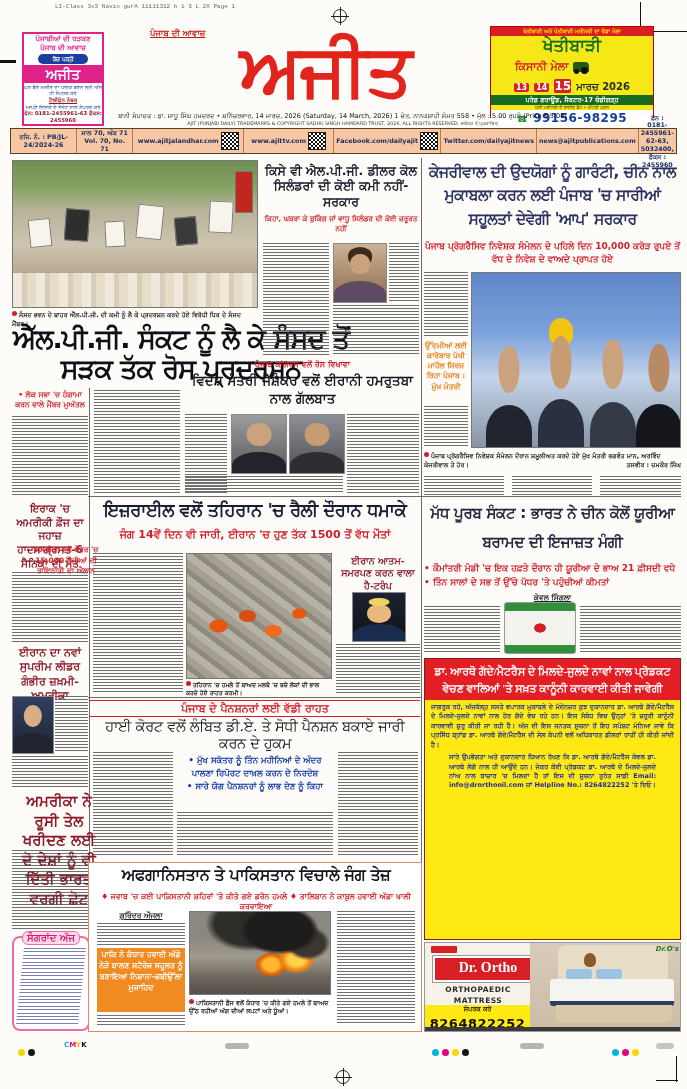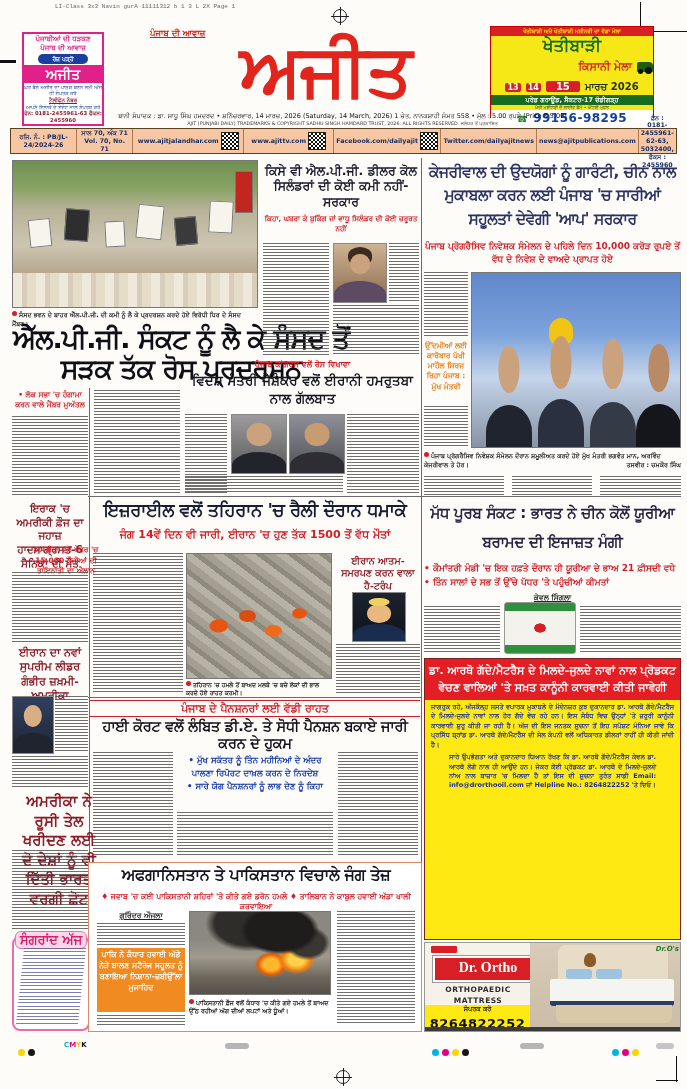--- a/index.html
+++ b/index.html
@@ -50,28 +50,28 @@
     <div style="font-size:5px;color:#1a3f9e;text-align:center;line-height:1.25;">ਆਪਣੇ ਇਲਾਕੇ ਦੇ ਏਜੰਟ ਨਾਲ ਸੰਪਰਕ ਕਰੋ</div>
     <div style="font-size:5.3px;font-weight:bold;color:#8c1a28;text-align:center;">ਫੋਨ: 0181-2455961-63  ਫੈਕਸ: 2455960</div>
   </div>
 
   <div class="abs" style="left:150px;top:28px;width:130px;font-size:8.5px;font-weight:800;color:#c2221c;text-decoration:underline;">ਪੰਜਾਬ ਦੀ ਆਵਾਜ਼</div>
   <div class="abs" style="left:130px;top:30px;width:390px;text-align:center;font-size:72px;font-weight:900;color:#e2251c;line-height:80px;letter-spacing:-2px;">ਅਜੀਤ</div>
 
   <div class="abs" style="left:490px;top:26px;width:164px;height:92px;border:1.5px solid #c00000;box-sizing:border-box;background:#f5e816;">
     <div style="background:#d81f26;color:#ffe400;font-size:5.5px;font-weight:bold;text-align:center;line-height:9px;height:9px;">ਖੇਤੀਬਾੜੀ ਅਤੇ ਖੇਤੀਬਾੜੀ ਮਸ਼ੀਨਰੀ ਦਾ ਵੱਡਾ ਮੇਲਾ</div>
     <div style="font-size:17px;font-weight:900;color:#156b1f;text-align:center;line-height:1.1;">ਖੇਤੀਬਾੜੀ</div>
-    <div style="text-align:right;">
+    <div style="text-align:left;padding-left:24px;">
       <span style="font-size:11px;font-weight:900;color:#d81f26;">ਕਿਸਾਨੀ ਮੇਲਾ</span>
       <span style="display:inline-block;width:16px;height:10px;background:#1e5c14;border-radius:2px 4px 1px 1px;position:relative;vertical-align:-2px;"><span style="position:absolute;left:1px;bottom:-2px;width:5px;height:5px;background:#111;border-radius:50%;"></span><span style="position:absolute;right:1px;bottom:-2px;width:7px;height:7px;background:#111;border-radius:50%;"></span></span>
     </div>
     <div style="text-align:center;margin-top:1px;">
       <span style="background:#d81f26;color:#fff;font-size:8px;font-weight:800;padding:0 2px;border-radius:2px;">13</span>
       <span style="background:#d81f26;color:#fff;font-size:8px;font-weight:800;padding:0 2px;border-radius:2px;">14</span>
-      <span style="background:#d81f26;color:#fff;font-size:10px;font-weight:800;padding:0 10px;border-radius:2px;">15</span>
+      <span style="background:#d81f26;color:#fff;font-size:12px;font-weight:800;padding:0 0;border-radius:2px;">15</span>
       <span style="font-size:10px;font-weight:900;color:#23321c;">ਮਾਰਚ 2026</span>
     </div>
     <div style="background:#156b1f;color:#fff;font-size:6.5px;font-weight:bold;text-align:center;line-height:10px;height:10px;margin-top:1px;">ਪਰੇਡ ਗਰਾਊਂਡ, ਸੈਕਟਰ-17 ਚੰਡੀਗੜ੍ਹ</div>
     <div style="font-size:4.5px;color:#333;text-align:center;">ਖੇਤੀ ਮਸ਼ੀਨਰੀ ਦੇ ਲਾਈਵ ਡੈਮੋ • ਐਂਟਰੀ ਮੁਫ਼ਤ</div>
     <div style="background:#fff;text-align:center;line-height:13px;height:13px;">
       <span style="color:#1f8a2f;font-size:9px;">☎</span>
       <span style="font-size:12px;font-weight:900;color:#1340a0;letter-spacing:.5px;">99156-98295</span>
     </div>
   </div>
 
@@ -185,21 +185,21 @@
   <div class="abs mhead" style="left:12px;top:646px;width:76px;font-size:11px;">ਈਰਾਨ ਦਾ ਨਵਾਂ ਸੁਪਰੀਮ ਲੀਡਰ ਗੰਭੀਰ ਜ਼ਖ਼ਮੀ-ਅਮਰੀਕਾ</div>
   <div class="shot" style="left:12px;top:696px;width:40px;height:56px;background:linear-gradient(#31405e,#1d2536),repeating-linear-gradient(180deg,#b03030 0 2px,#e8e4da 2px 4px);background-blend-mode:normal;">
     <div class="face" style="background:#d8ae85;"></div>
       <div class="torso" style="background:#20242e;"></div>
   </div>
   <div class="abs ft" style="left:55px;top:696px;width:33px;height:56px;"></div>
   <div class="abs ft" style="left:12px;top:756px;width:76px;height:32px;"></div>
   <div class="abs mhead" style="left:21px;top:792px;width:76px;font-size:15px;">ਅਮਰੀਕਾ ਨੇ ਰੂਸੀ ਤੇਲ ਖਰੀਦਣ ਲਈ ਦੋ ਦੇਸ਼ਾਂ ਨੂੰ ਵੀ ਦਿੱਤੀ ਭਾਰਤ ਵਰਗੀ ਛੋਟ</div>
   <div class="abs ft" style="left:12px;top:850px;width:76px;height:80px;"></div>
   <div class="abs" style="left:12px;top:936px;width:78px;height:95px;border:2px solid #ef6aa8;border-radius:8px;background:#fff;box-sizing:border-box;">
-    <div style="position:absolute;left:50%;top:-7px;transform:translateX(-50%);background:#ffd7ea;border:1px solid #ef6aa8;border-radius:6px;padding:0 4px;font-size:13px;font-weight:800;color:#d81f6e;white-space:nowrap;">ਸੰਗਰਾਂਦ ਅੱਜ</div>
+    <div style="position:absolute;left:50%;top:-7px;transform:translateX(-50%);background:#ffd7ea;border:1px solid #ef6aa8;border-radius:6px;padding:0 4px;font-size:10px;font-weight:800;color:#d81f6e;white-space:nowrap;">ਸੰਗਰਾਂਦ ਅੱਜ</div>
     <div class="fti" style="position:absolute;left:6px;top:10px;width:62px;height:76px;"></div>
   </div>
 
   <div class="abs" style="left:90px;top:499px;width:330px;font-size:18px;font-weight:900;color:#181d33;text-align:center;letter-spacing:-0.5px;">ਇਜ਼ਰਾਈਲ ਵਲੋਂ ਤਹਿਰਾਨ 'ਚ ਰੈਲੀ ਦੌਰਾਨ ਧਮਾਕੇ</div>
   <div class="abs" style="left:90px;top:528px;width:330px;font-size:11px;font-weight:800;color:#d21e28;text-align:center;">ਜੰਗ 14ਵੇਂ ਦਿਨ ਵੀ ਜਾਰੀ, ਈਰਾਨ 'ਚ ਹੁਣ ਤੱਕ 1500 ਤੋਂ ਵੱਧ ਮੌਤਾਂ</div>
   <div class="abs ft" style="left:93px;top:553px;width:90px;height:140px;"></div>
   <div class="abs" style="left:186px;top:553px;width:146px;height:126px;border:1px solid #777;box-sizing:border-box;background:
        radial-gradient(14px 10px at 22% 58%,#e85510 0 60%,transparent 70%),
        radial-gradient(13px 9px at 42% 50%,#d94d12 0 60%,transparent 70%),
        radial-gradient(13px 9px at 60% 62%,#ef6a1a 0 60%,transparent 70%),
@@ -223,21 +223,21 @@
   </div>
   <div class="abs" style="left:424px;top:593px;width:257px;font-size:7.5px;font-weight:800;color:#222;text-align:center;text-decoration:underline;">ਕੇਵਲ ਸਿੰਗਲਾ</div>
   <div class="abs ft" style="left:424px;top:606px;width:76px;height:48px;"></div>
   <div class="abs" style="left:504px;top:602px;width:72px;height:52px;border:1px solid #999;border-radius:3px;box-sizing:border-box;background:
        linear-gradient(#2f8f3a 0 8px,transparent 8px),
        linear-gradient(0deg,#2f8f3a 0 8px,transparent 8px),
        radial-gradient(10px 8px at 50% 50%,#d81f26 0 55%,transparent 60%),#f4f2ec;"></div>
   <div class="abs ft" style="left:580px;top:606px;width:101px;height:48px;"></div>
 
   <div class="abs" style="left:90px;top:700px;width:330px;font-size:11px;font-weight:800;color:#d21e28;text-align:center;border-top:1px solid #d21e28;border-bottom:1px solid #d21e28;padding:1px 0;">ਪੰਜਾਬ ਦੇ ਪੈਨਸ਼ਨਰਾਂ ਲਈ ਵੱਡੀ ਰਾਹਤ</div>
-  <div class="abs" style="left:90px;top:718px;width:330px;font-size:14.5px;font-weight:700;color:#121219;text-align:center;letter-spacing:-0.3px;">ਹਾਈ ਕੋਰਟ ਵਲੋਂ ਲੰਬਿਤ ਡੀ.ਏ. ਤੇ ਸੋਧੀ ਪੈਨਸ਼ਨ ਬਕਾਏ ਜਾਰੀ ਕਰਨ ਦੇ ਹੁਕਮ</div>
+  <div class="abs" style="left:90px;top:718px;width:330px;font-size:14.5px;font-weight:400;color:#121219;text-align:center;letter-spacing:-0.3px;">ਹਾਈ ਕੋਰਟ ਵਲੋਂ ਲੰਬਿਤ ਡੀ.ਏ. ਤੇ ਸੋਧੀ ਪੈਨਸ਼ਨ ਬਕਾਏ ਜਾਰੀ ਕਰਨ ਦੇ ਹੁਕਮ</div>
   <div class="abs ft" style="left:93px;top:752px;width:80px;height:105px;"></div>
   <div class="abs" style="left:177px;top:754px;width:156px;font-size:8.5px;font-weight:800;color:#1439a8;text-align:center;line-height:1.5;">
     <div>• ਮੁੱਖ ਸਕੱਤਰ ਨੂੰ ਤਿੰਨ ਮਹੀਨਿਆਂ ਦੇ ਅੰਦਰ ਪਾਲਣਾ ਰਿਪੋਰਟ ਦਾਖ਼ਲ ਕਰਨ ਦੇ ਨਿਰਦੇਸ਼</div>
     <div>• ਸਾਰੇ ਯੋਗ ਪੈਨਸ਼ਨਰਾਂ ਨੂੰ ਲਾਭ ਦੇਣ ਨੂੰ ਕਿਹਾ</div>
   </div>
   <div class="abs ft" style="left:177px;top:812px;width:156px;height:45px;"></div>
   <div class="abs ft" style="left:338px;top:752px;width:80px;height:105px;"></div>
 
   <div class="abs" style="left:88px;top:862px;width:334px;height:170px;border:1px solid #d98a6a;box-sizing:border-box;background:#fff;">
     <div style="position:absolute;left:4px;top:2px;width:326px;font-size:16px;font-weight:900;color:#14141f;text-align:center;letter-spacing:-0.4px;">ਅਫਗਾਨਿਸਤਾਨ ਤੇ ਪਾਕਿਸਤਾਨ ਵਿਚਾਲੇ ਜੰਗ ਤੇਜ਼</div>
@@ -253,21 +253,21 @@
          radial-gradient(26px 20px at 76% 58%,#ffd24a 0 30%,#f07f12 55%,transparent 72%),
          radial-gradient(22px 17px at 58% 64%,#ffb72e 0 35%,#e05c08 60%,transparent 76%),
          linear-gradient(180deg,#8a8880 0 32%,#a09a8e 55%,#6d665c 80%,#55504a 100%);"></div>
     <div class="cap" style="position:absolute;left:100px;top:136px;width:142px;font-size:6.2px;">
       <span class="dot"></span><span>ਪਾਕਿਸਤਾਨੀ ਫ਼ੌਜ ਵਲੋਂ ਕੰਧਾਰ 'ਚ ਕੀਤੇ ਗਏ ਹਮਲੇ ਤੋਂ ਬਾਅਦ ਉੱਠ ਰਹੀਆਂ ਅੱਗ ਦੀਆਂ ਲਪਟਾਂ ਅਤੇ ਧੂੰਆਂ।</span>
     </div>
     <div class="ft" style="position:absolute;left:248px;top:48px;width:78px;height:114px;"></div>
   </div>
 
   <div class="abs" style="left:424px;top:658px;width:257px;height:282px;border:1px solid #7a1f1f;box-sizing:border-box;background:#ffe912;">
-    <div style="background:#e31e25;color:#fff;font-size:11px;font-weight:800;text-align:center;line-height:1.5;padding:4px 0;">ਡਾ. ਆਰਥੋ ਗੱਦੇ/ਮੈਟਰੈਸ ਦੇ ਮਿਲਦੇ-ਜੁਲਦੇ ਨਾਵਾਂ ਨਾਲ ਪ੍ਰੋਡਕਟ ਵੇਚਣ ਵਾਲਿਆਂ 'ਤੇ ਸਖ਼ਤ ਕਾਨੂੰਨੀ ਕਾਰਵਾਈ ਕੀਤੀ ਜਾਵੇਗੀ</div>
+    <div style="background:#e31e25;color:#fff;font-size:11px;font-weight:800;text-align:center;line-height:1.5;padding:4px 0;font-family:Liberation Serif, serif;">ਡਾ. ਆਰਥੋ ਗੱਦੇ/ਮੈਟਰੈਸ ਦੇ ਮਿਲਦੇ-ਜੁਲਦੇ ਨਾਵਾਂ ਨਾਲ ਪ੍ਰੋਡਕਟ ਵੇਚਣ ਵਾਲਿਆਂ 'ਤੇ ਸਖ਼ਤ ਕਾਨੂੰਨੀ ਕਾਰਵਾਈ ਕੀਤੀ ਜਾਵੇਗੀ</div>
     <div style="padding:3px 6px;font-size:6.5px;font-weight:bold;color:#2030a0;line-height:1.45;text-align:justify;">ਜਾਗਰੂਕ ਰਹੋ, ਅੱਜਕੱਲ੍ਹ ਸਸਤੇ ਵਪਾਰਕ ਮੁਕਾਬਲੇ ਦੇ ਮੱਦੇਨਜ਼ਰ ਕੁਝ ਦੁਕਾਨਦਾਰ ਡਾ. ਆਰਥੋ ਗੱਦੇ/ਮੈਟਰੈਸ ਦੇ ਮਿਲਦੇ-ਜੁਲਦੇ ਨਾਵਾਂ ਨਾਲ ਹੋਰ ਗੱਦੇ ਵੇਚ ਰਹੇ ਹਨ। ਇਸ ਸੰਬੰਧ ਵਿਚ ਉਨ੍ਹਾਂ 'ਤੇ ਜ਼ਰੂਰੀ ਕਾਨੂੰਨੀ ਕਾਰਵਾਈ ਸ਼ੁਰੂ ਕੀਤੀ ਜਾ ਰਹੀ ਹੈ। ਅੱਜ ਦੀ ਇਸ ਜਨਤਕ ਸੂਚਨਾ ਤੋਂ ਇਹ ਸਪੱਸ਼ਟ ਮੰਨਿਆ ਜਾਵੇ ਕਿ ਪ੍ਰਸਿੱਧ ਬ੍ਰਾਂਡ ਡਾ. ਆਰਥੋ ਗੱਦੇ/ਮੈਟਰੈਸ ਦੀ ਸੇਲ ਕੰਪਨੀ ਵਲੋਂ ਅਧਿਕਾਰਤ ਡੀਲਰਾਂ ਰਾਹੀਂ ਹੀ ਕੀਤੀ ਜਾਂਦੀ ਹੈ।</div>
     <div style="padding:0 24px;font-size:6.5px;font-weight:bold;color:#2030a0;line-height:1.45;text-align:justify;">ਸਾਰੇ ਉਪਭੋਗਤਾ ਅਤੇ ਦੁਕਾਨਦਾਰ ਧਿਆਨ ਰੱਖਣ ਕਿ ਡਾ. ਆਰਥੋ ਗੱਦੇ/ਮੈਟਰੈਸ ਕੇਵਲ ਡਾ. ਆਰਥੋ ਲੋਗੋ ਨਾਲ ਹੀ ਆਉਂਦੇ ਹਨ। ਜੇਕਰ ਕੋਈ ਪ੍ਰੋਡਕਟ ਡਾ. ਆਰਥੋ ਦੇ ਮਿਲਦੇ-ਜੁਲਦੇ ਨਾਂਅ ਨਾਲ ਬਾਜ਼ਾਰ 'ਚ ਮਿਲਦਾ ਹੈ ਤਾਂ ਇਸ ਦੀ ਸੂਚਨਾ ਤੁਰੰਤ ਸਾਡੀ Email: info@drorthooil.com ਜਾਂ Helpline No.: 8264822252 'ਤੇ ਦਿਓ।</div>
   </div>
 
   <div class="abs" style="left:424px;top:942px;width:257px;height:90px;border:1px solid #999;box-sizing:border-box;background:#f6f2ea;overflow:hidden;">
     <div style="position:absolute;left:6px;top:3px;width:26px;height:7px;background:#d81f26;border-radius:1px;"></div>
     <div style="position:absolute;left:8px;top:13px;width:90px;height:22px;background:#d81f26;border:2px solid #fff;box-shadow:0 0 0 1px #999;color:#fff;font-family:'Liberation Serif',serif;font-size:14px;font-weight:800;text-align:center;line-height:20px;padding-left:8px;">Dr. Ortho</div>
     <div style="position:absolute;left:2px;top:42px;width:102px;font-size:7.5px;font-weight:800;color:#2c2c2c;text-align:center;letter-spacing:.5px;line-height:1.4;">ORTHOPAEDIC MATTRESS</div>
     <div style="position:absolute;left:0;top:62px;width:105px;height:22px;background:#ffe912;text-align:center;">
       <span style="font-size:6.5px;font-weight:800;color:#111;display:block;text-align:center;">ਸੰਪਰਕ ਕਰੋ</span>

